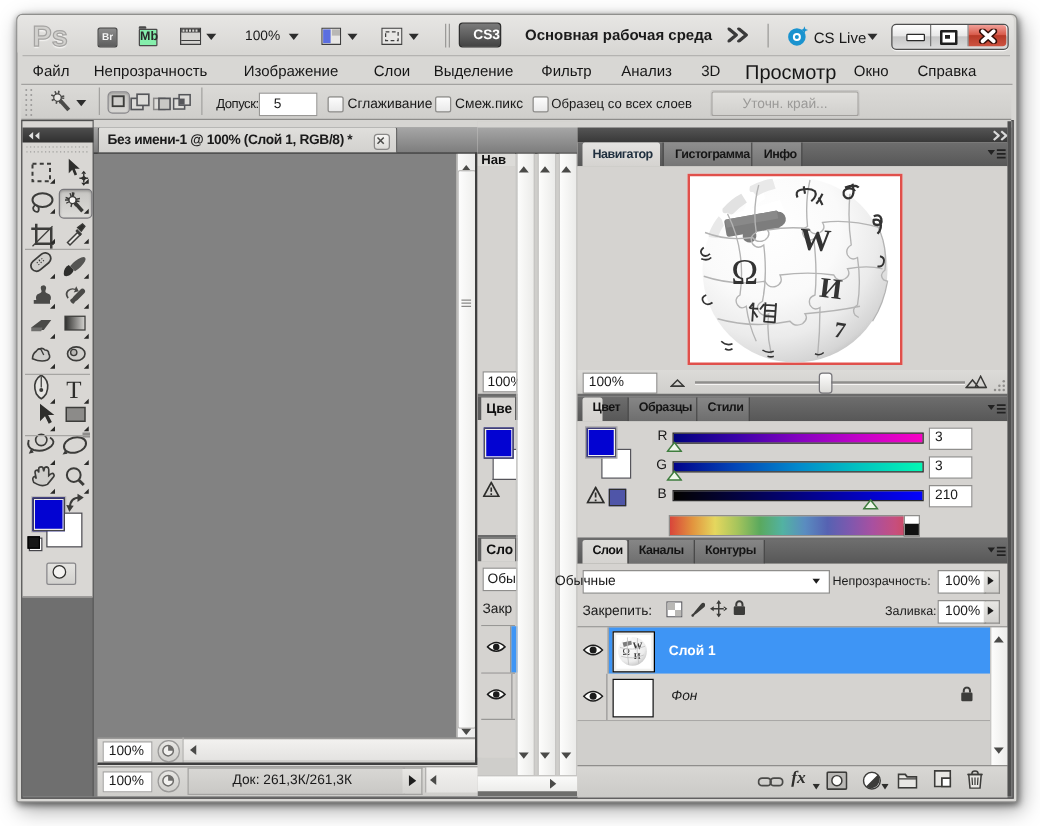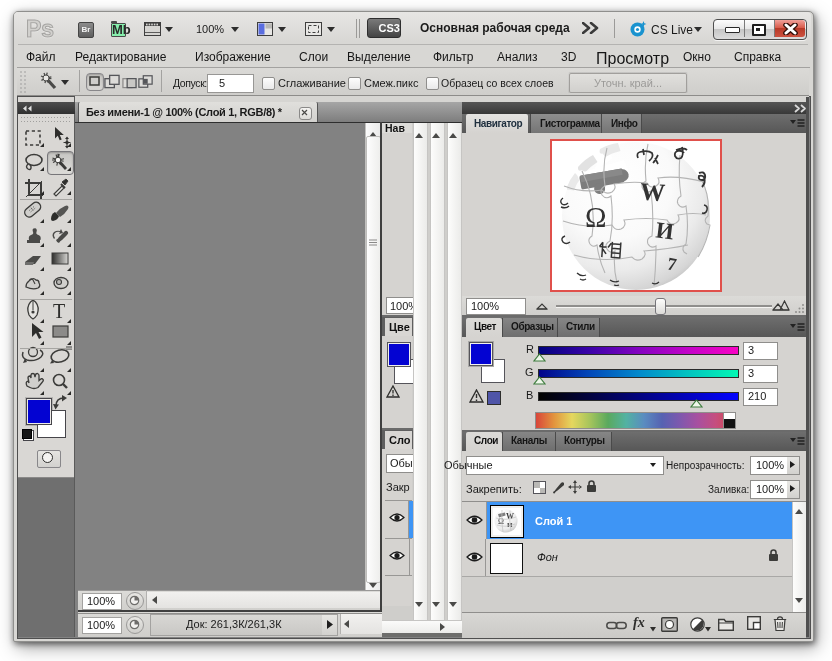--- a/index.html
+++ b/index.html
@@ -24,21 +24,21 @@
 <body>
 <div class="a" id="win"></div>
 <div class="a" id="winhl"></div>
 <div class="a" id="contentbg"></div>
 
 <div class="a" id="titlebar" style="left:17px;top:12px;width:792px;height:33px;"></div>
 <div class="a" style="left:26px;top:16px;font-size:23px;font-weight:bold;color:#d2d1ce;letter-spacing:0px;-webkit-text-stroke:1px #a5a4a2;text-shadow:0 1px 1px #f5f4f2;">Ps</div>
 
 <div class="a" style="left:78px;top:22px;width:14px;height:14px;background:linear-gradient(#8c8c8c,#5e5e5e);border:1px solid #454545;border-radius:2px;color:#f4f4f4;font-size:8px;font-weight:bold;text-align:center;line-height:14px;">Br</div>
 
-<div class="a" style="left:111px;top:23px;width:13px;height:12px;border:1px solid #4a4a4a;border-radius:1px;color:#2a2a2a;font-size:13px;font-weight:bold;text-align:right;line-height:12px;background:#86efac;">Mb</div>
+<div class="a" style="left:111px;top:23px;width:13px;height:12px;border:1px solid #4a4a4a;border-radius:1px;color:#2a2a2a;font-size:10px;font-weight:bold;text-align:right;line-height:12px;background:#86efac;">Mb</div>
 <div class="a" style="left:111px;top:21px;width:6px;height:2px;background:#4a4a4a;border-radius:1px 1px 0 0;"></div>
 
 <svg class="a" style="left:144px;top:22px;" width="17" height="14" viewBox="0 0 17 14">
   <rect x="0.5" y="0.5" width="16" height="13" fill="#d6d5d2" stroke="#3e3e3e"></rect>
   <rect x="1" y="1" width="15" height="3" fill="#3e3e3e"></rect>
   <rect x="2" y="1.6" width="1.6" height="1.8" fill="#d6d5d2"></rect>
     <rect x="4.6" y="1.6" width="1.6" height="1.8" fill="#d6d5d2"></rect>
     <rect x="7.2" y="1.6" width="1.6" height="1.8" fill="#d6d5d2"></rect>
     <rect x="9.8" y="1.6" width="1.6" height="1.8" fill="#d6d5d2"></rect>
     <rect x="12.4" y="1.6" width="1.6" height="1.8" fill="#d6d5d2"></rect>
@@ -89,21 +89,21 @@
 <div class="a" style="left:752px;top:24px;width:10px;height:8px;background:#fff;border:2px solid #1e1e1e;border-radius:1px;"></div>
 <div class="a" style="left:756px;top:28px;width:4px;height:3px;background:#1e1e1e;"></div>
 
 <svg class="a" style="left:783px;top:23px;" width="15" height="12" viewBox="0 0 15 12">
   <path d="M3 2 L12 10 M12 2 L3 10" stroke="#33100a" stroke-width="5.6" stroke-linecap="round"></path>
   <path d="M3 2 L12 10 M12 2 L3 10" stroke="#ffffff" stroke-width="3" stroke-linecap="round"></path>
 </svg>
 
 <div class="a" style="left:18px;top:44px;width:790px;height:1px;background:#b4b3b1;"></div>
 <div class="a" style="left:26px;top:50px;font-size:12px;color:#161616;">Файл</div>
-<div class="a" style="left:75px;top:50px;font-size:12px;color:#161616;">Редактирование</div>
+<div class="a" style="left:75px;top:50px;font-size:12px;color:#161616;">Непрозрачность</div>
 <div class="a" style="left:195px;top:50px;font-size:12px;color:#161616;">Изображение</div>
 <div class="a" style="left:299px;top:50px;font-size:12px;color:#161616;">Слои</div>
 <div class="a" style="left:347px;top:50px;font-size:12px;color:#161616;">Выделение</div>
 <div class="a" style="left:433px;top:50px;font-size:12px;color:#161616;">Фильтр</div>
 <div class="a" style="left:497px;top:50px;font-size:12px;color:#161616;">Анализ</div>
 <div class="a" style="left:561px;top:50px;font-size:12px;color:#161616;">3D</div>
 <div class="a" style="left:596px;top:50px;font-size:16px;color:#161616;">Просмотр</div>
 <div class="a" style="left:683px;top:50px;font-size:12px;color:#161616;">Окно</div>
 <div class="a" style="left:734px;top:50px;font-size:12px;color:#161616;">Справка</div>
 
@@ -569,21 +569,21 @@
       <circle cx="5.5" cy="5.5" r="1"></circle>
       <circle cx="9" cy="5.5" r="1"></circle>
       <circle cx="2" cy="9" r="1"></circle>
       <circle cx="5.5" cy="9" r="1"></circle>
       <circle cx="9" cy="9" r="1"></circle>
     </g>
   </svg>
 <div class="a" style="left:462px;top:315px;width:344px;height:2px;background:#6b6b6b;"></div>
 
 <div class="a" style="left:462px;top:317px;width:344px;height:20px;background:linear-gradient(#6e6e6e,#575757);"></div>
-<div class="a" style="left:466px;top:318px;width:36px;height:19px;background:linear-gradient(#dcdbd8,#d5d3d0);border-radius:2px 2px 0 0;color:#111;font-size:11px;font-weight:bold;padding:3px 0 0 8px;box-sizing:border-box;letter-spacing:-0.4px;font-size:10px;">Цвет</div>
+<div class="a" style="left:466px;top:318px;width:16px;height:19px;background:linear-gradient(#dcdbd8,#d5d3d0);border-radius:2px 2px 0 0;color:#111;font-size:11px;font-weight:bold;padding:3px 0 0 8px;box-sizing:border-box;letter-spacing:-0.4px;font-size:10px;">Цвет</div>
 <div class="a" style="left:502px;top:318px;width:56px;height:19px;background:linear-gradient(#868686,#6e6e6e);border-right:1px solid #4a4a4a;border-left:1px solid #4a4a4a;color:#151515;font-size:11px;font-weight:bold;padding:3px 0 0 8px;box-sizing:border-box;letter-spacing:-0.4px;font-size:10px;">Образцы</div>
 <div class="a" style="left:558px;top:318px;width:42px;height:19px;background:linear-gradient(#868686,#6e6e6e);border-right:1px solid #4a4a4a;color:#151515;font-size:11px;font-weight:bold;padding:3px 0 0 8px;box-sizing:border-box;letter-spacing:-0.4px;font-size:10px;">Стили</div>
 <svg class="a" style="left:790px;top:323px;" width="15" height="9" viewBox="0 0 15 9">
     <path d="M0 1 l3 4 l3-4 z" fill="#222"></path>
     <path d="M7.5 1 h7 M7.5 4 h7 M7.5 7 h7" stroke="#222" stroke-width="1.4"></path>
   </svg>
 <div class="a" style="left:462px;top:337px;width:344px;height:93px;background:#d5d3d0;"></div>
 
 <div class="a" style="left:481px;top:359px;width:22px;height:22px;background:#fff;border:1px solid #55545a;"></div>
 <div class="a" style="left:469px;top:342px;width:22px;height:22px;background:#0303d2;border:1px solid #55545a;box-shadow:0 0 0 1px #f2f1ef inset;outline:1px solid #a9a8a6;"></div>

